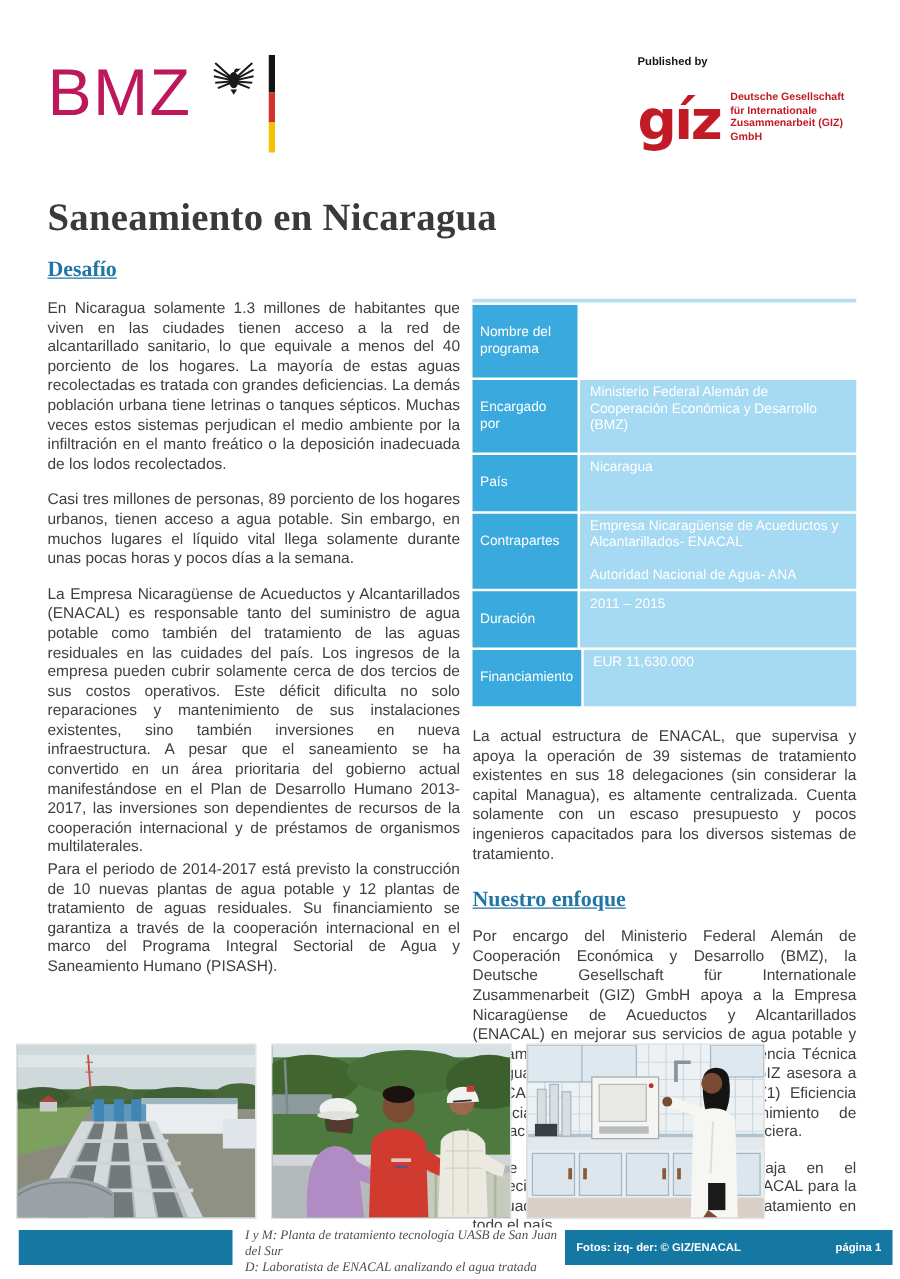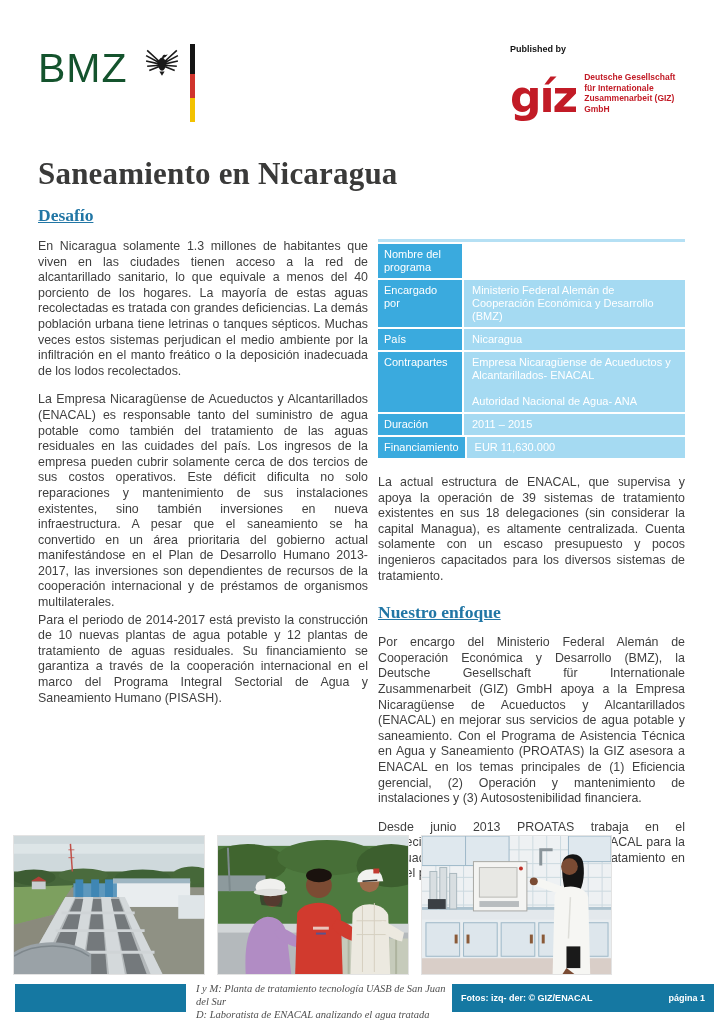--- a/index.html
+++ b/index.html
@@ -4,21 +4,21 @@
 <style>
   * { box-sizing: border-box; }
   html,body { margin:0; padding:0; background:#ffffff; }
   .page {
     position:relative; width:720px; height:1023px; background:#fff;
     font-family:"Liberation Sans", sans-serif; overflow:hidden; margin:0 auto;
   }
   
   .header { display:flex; justify-content:space-between; padding:40px 32px 0 38px; }
   .bmz { display:flex; align-items:flex-start; }
-  .bmz-wordmark { font-size:41px; line-height:1; color:#14532d; letter-spacing:1px; margin-top:8px; }
+  .bmz-wordmark { font-size:53px; line-height:1; color:#be185d; letter-spacing:1px; margin-top:8px; }
   .bmz-eagle { margin:6px 6px 0 16px; }
   .flag-bar { width:5px; margin:4px 10px 0 4px; display:flex; flex-direction:column; }
   .flag-bar .b1 { height:30px; background:#141414; }
   .flag-bar .b2 { height:24px; background:#d0342c; }
   .flag-bar .b3 { height:24px; background:#f3c200; }
   .ministry { font-size:13px; line-height:15.5px; color:#3c3c3b; margin-top:6px; letter-spacing:-0.2px; }
   .giz-block { width:178px; margin-top:4px; }
   .published-by { font-size:9px; font-weight:bold; color:#141414; margin-bottom:9px; }
   .giz-row { display:flex; align-items:flex-end; }
   .giz-wordmark { font-family:"DejaVu Sans", sans-serif; font-size:44px; font-weight:bold;
@@ -33,21 +33,21 @@
   
   .columns { display:flex; margin:13px 35px 0 38px; }
   .col-left  { width:330px; }
   .col-right { width:307px; margin-left:10px; }
   .body-p { font-size:12.4px; line-height:15.6px; text-align:justify; color:#3f3f3f; margin:0 0 13px 0; }
   .body-p.tight { margin-bottom:2px; }
   .body-p.last { margin-bottom:0; }
   
   .program-table { border-top:3px solid #b5e0f4; padding-top:2px; margin-bottom:17px; }
   .pt-row { display:flex; margin-bottom:2px; }
-  .pt-label { flex:0 0 84px; background:#3aaade; color:#fff; font-size:11px; line-height:13px; padding:4px 6px; }
+  .pt-label { flex:0 0 84px; background:#3aaade; color:#fff; font-size:11px; line-height:13px; padding:16px 6px; }
   .pt-value { flex:1; background:#a5daf2; color:#fff; font-size:11px; line-height:13px; padding:4px 8px; margin-left:2px; }
   .pt-gap { height:13px; }
   .col-right .section-heading { margin:18px 0 12px 0; }
   
   .photo-row { position:absolute; left:13px; top:835px; display:flex; }
   .photo { width:192px; height:140px; border:1px solid #e3e3e3; background:#ccc; margin-right:12px; }
   .photo:last-child { width:191px; margin-right:0; }
   .photo svg { display:block; width:100%; height:100%; }
   
   .footer-left-bar { position:absolute; left:15px; top:984px; width:171px; height:28px; background:#1578a2; }
@@ -95,20 +95,21 @@
   </div>
 
   <h1 class="page-title">Saneamiento en Nicaragua</h1>
   <div class="heading-row">
     <div class="section-heading">Desafío</div>
   </div>
 
   <div class="columns">
     <div class="col-left">
       <p class="body-p">En Nicaragua solamente 1.3 millones de habitantes que viven en las ciudades tienen acceso a la red de alcantarillado sanitario, lo que equivale a menos del 40 porciento de los hogares. La mayoría de estas aguas recolectadas es tratada con grandes deficiencias. La demás población urbana tiene letrinas o tanques sépticos. Muchas veces estos sistemas perjudican el medio ambiente por la infiltración en el manto freático o la deposición inadecuada de los lodos recolectados.</p>
+      <p class="body-p">Casi tres millones de personas, 89 porciento de los hogares urbanos, tienen acceso a agua potable. Sin embargo, en muchos lugares el líquido vital llega solamente durante unas pocas horas y pocos días a la semana.</p>
       <p class="body-p tight">La Empresa Nicaragüense de Acueductos y Alcantarillados (ENACAL) es responsable tanto del suministro de agua potable como también del tratamiento de las aguas residuales en las cuidades del país. Los ingresos de la empresa pueden cubrir solamente cerca de dos tercios de sus costos operativos. Este déficit dificulta no solo reparaciones y mantenimiento de sus instalaciones existentes, sino también inversiones en nueva infraestructura. A pesar que el saneamiento se ha convertido en un área prioritaria del gobierno actual manifestándose en el Plan de Desarrollo Humano 2013-2017, las inversiones son dependientes de recursos de la cooperación internacional y de préstamos de organismos multilaterales.</p>
       <p class="body-p last">Para el periodo de 2014-2017 está previsto la construcción de 10 nuevas plantas de agua potable y 12 plantas de tratamiento de aguas residuales. Su financiamiento se garantiza a través de la cooperación internacional en el marco del Programa Integral Sectorial de Agua y Saneamiento Humano (PISASH).</p>
     </div>
 
     <div class="col-right">
       <div class="program-table">
         <div class="pt-row">
           <div class="pt-label">Nombre del programa</div>
         </div>
         <div class="pt-row">

